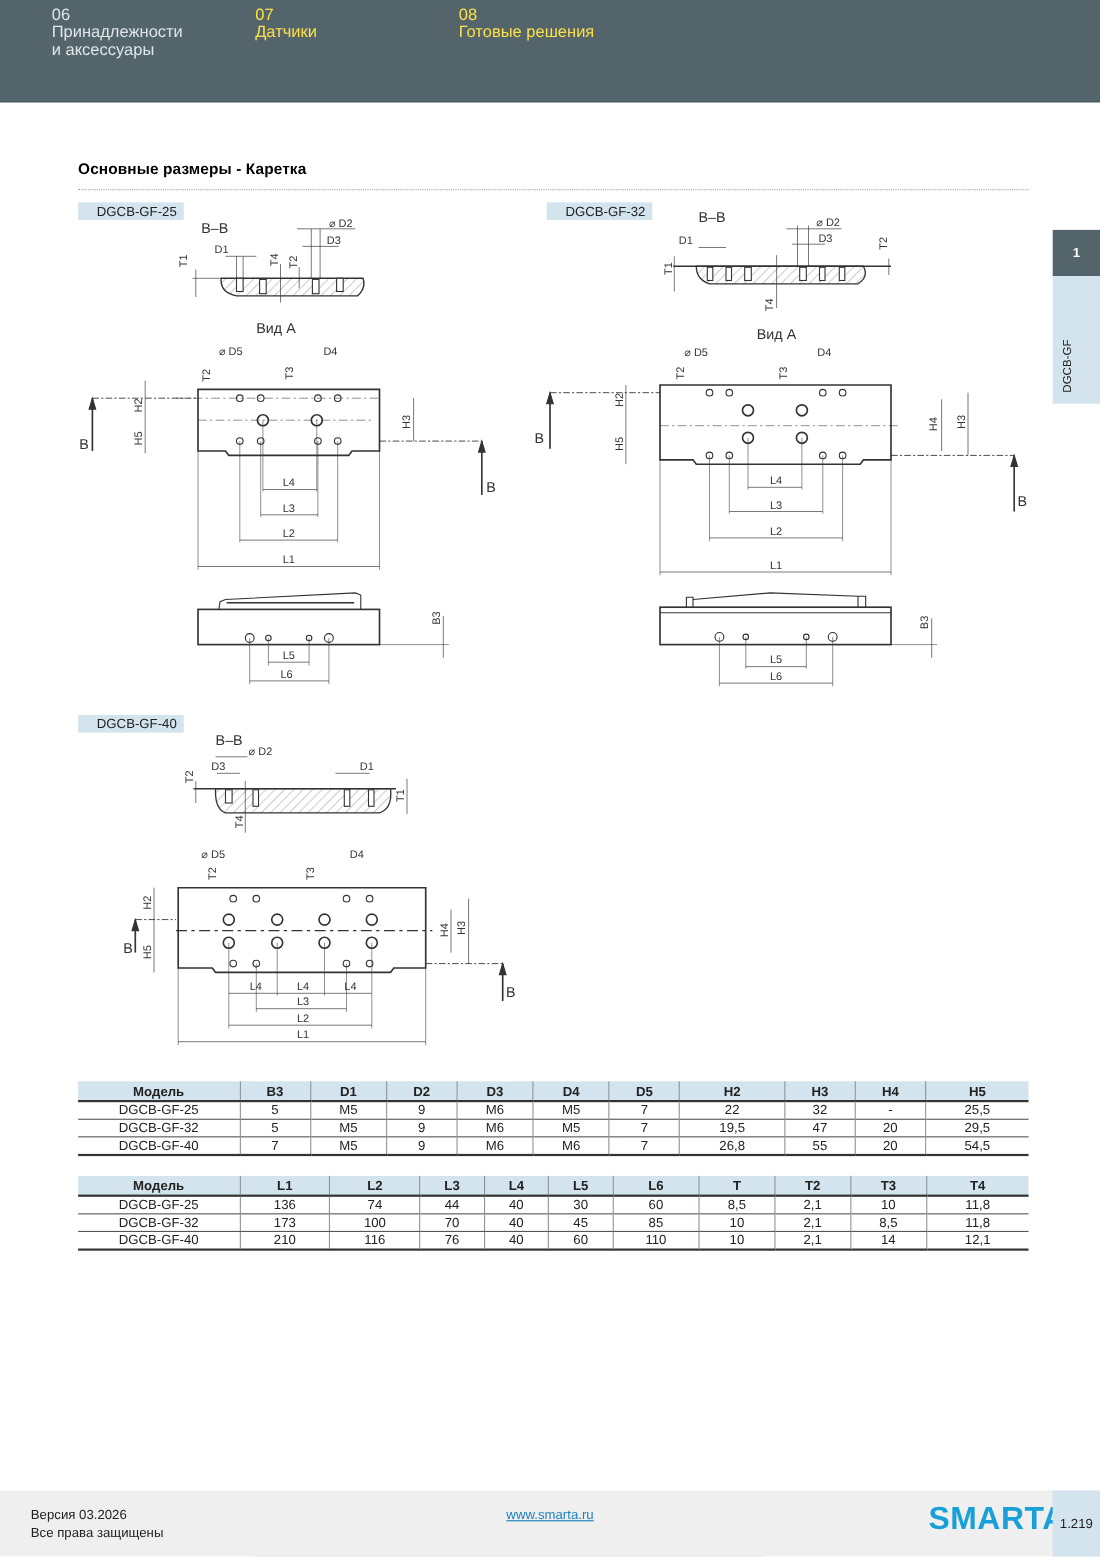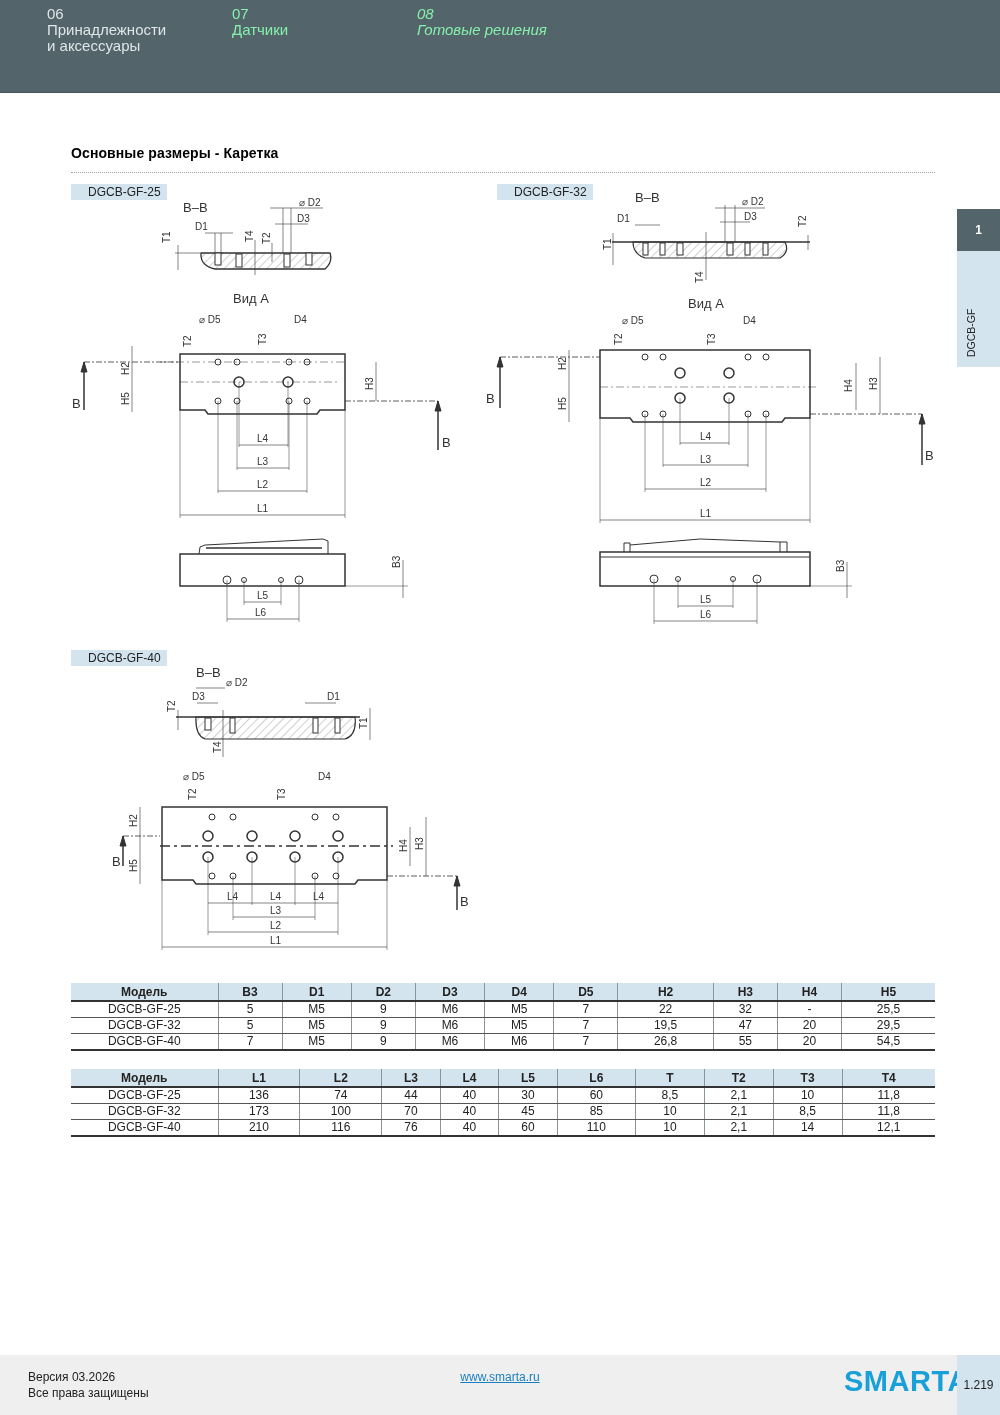--- a/index.html
+++ b/index.html
@@ -1,20 +1,20 @@
 <!DOCTYPE html>
 <html><head>
 <meta charset="utf-8">
 <style>
   * { box-sizing: border-box; margin: 0; padding: 0; }
   body { width: 1000px; height: 1415px; background: #ffffff; font-family: "Liberation Sans", sans-serif; position: relative; overflow: hidden; color: #222; }
   .topbar { position: absolute; left: 0; top: 0; width: 1000px; height: 93px; background: #53646b; border-bottom: 1px solid #46555b; }
   .nav-item { position: absolute; top: 6px; color: #dfe5e8; font-size: 15px; line-height: 16px; }
   .nav-item .num { display: block; }
-  .nav-item.active { color: #86efac; }
+  .nav-item.active { color: #fde047; }
   .section-title { position: absolute; left: 71px; top: 145px; font-size: 14px; font-weight: bold; color: #000000; letter-spacing: 0.1px; }
   .dotted-rule { position: absolute; left: 71px; top: 172px; width: 864px; border-top: 1px dotted #9aa0a3; }
   .model-label { position: absolute; height: 16px; background: #d3e4ef; font-size: 12px; line-height: 16px; color: #222; padding-left: 17px; }
   .side-tab-num { position: absolute; left: 957px; top: 209px; width: 43px; height: 42px; background: #53646b; color: #fff; font-size: 12px; font-weight: bold; text-align: center; line-height: 42px; }
   .side-tab-label { position: absolute; left: 957px; top: 251px; width: 43px; height: 116px; background: #d3e4ef; }
   .side-tab-label span { position: absolute; left: 8px; bottom: 10px; transform-origin: left bottom; transform: rotate(-90deg) translateY(100%); font-size: 10.5px; color: #222; white-space: nowrap; }
   svg.drawing { position: absolute; overflow: visible; }
   svg text { font-family: "Liberation Sans", sans-serif; fill: #333; }
   table.dims { position: absolute; left: 71px; width: 864px; border-collapse: collapse; font-size: 12px; }
   table.dims th { background: #d3e4ef; font-weight: bold; height: 18px; border-left: 1px solid #8a9499; border-bottom: 2px solid #333; text-align: center; padding: 0; }
@@ -35,21 +35,21 @@
 <div class="topbar">
   <div class="nav-item" style="left:47px;">
     <span class="num">06</span>
     <span class="num">Принадлежности</span>
     <span class="num">и аксессуары</span>
   </div>
   <div class="nav-item active" style="left:232px;">
     <span class="num">07</span>
     <span class="num">Датчики</span>
   </div>
-  <div class="nav-item active" style="left:417px;font-style:italic;">
+  <div class="nav-item active" style="left:417px;">
     <span class="num">08</span>
     <span class="num">Готовые решения</span>
   </div>
 </div>
 
 <div class="side-tab-num">1</div>
 <div class="side-tab-label">
   <span>DGCB-GF</span>
 </div>
 

